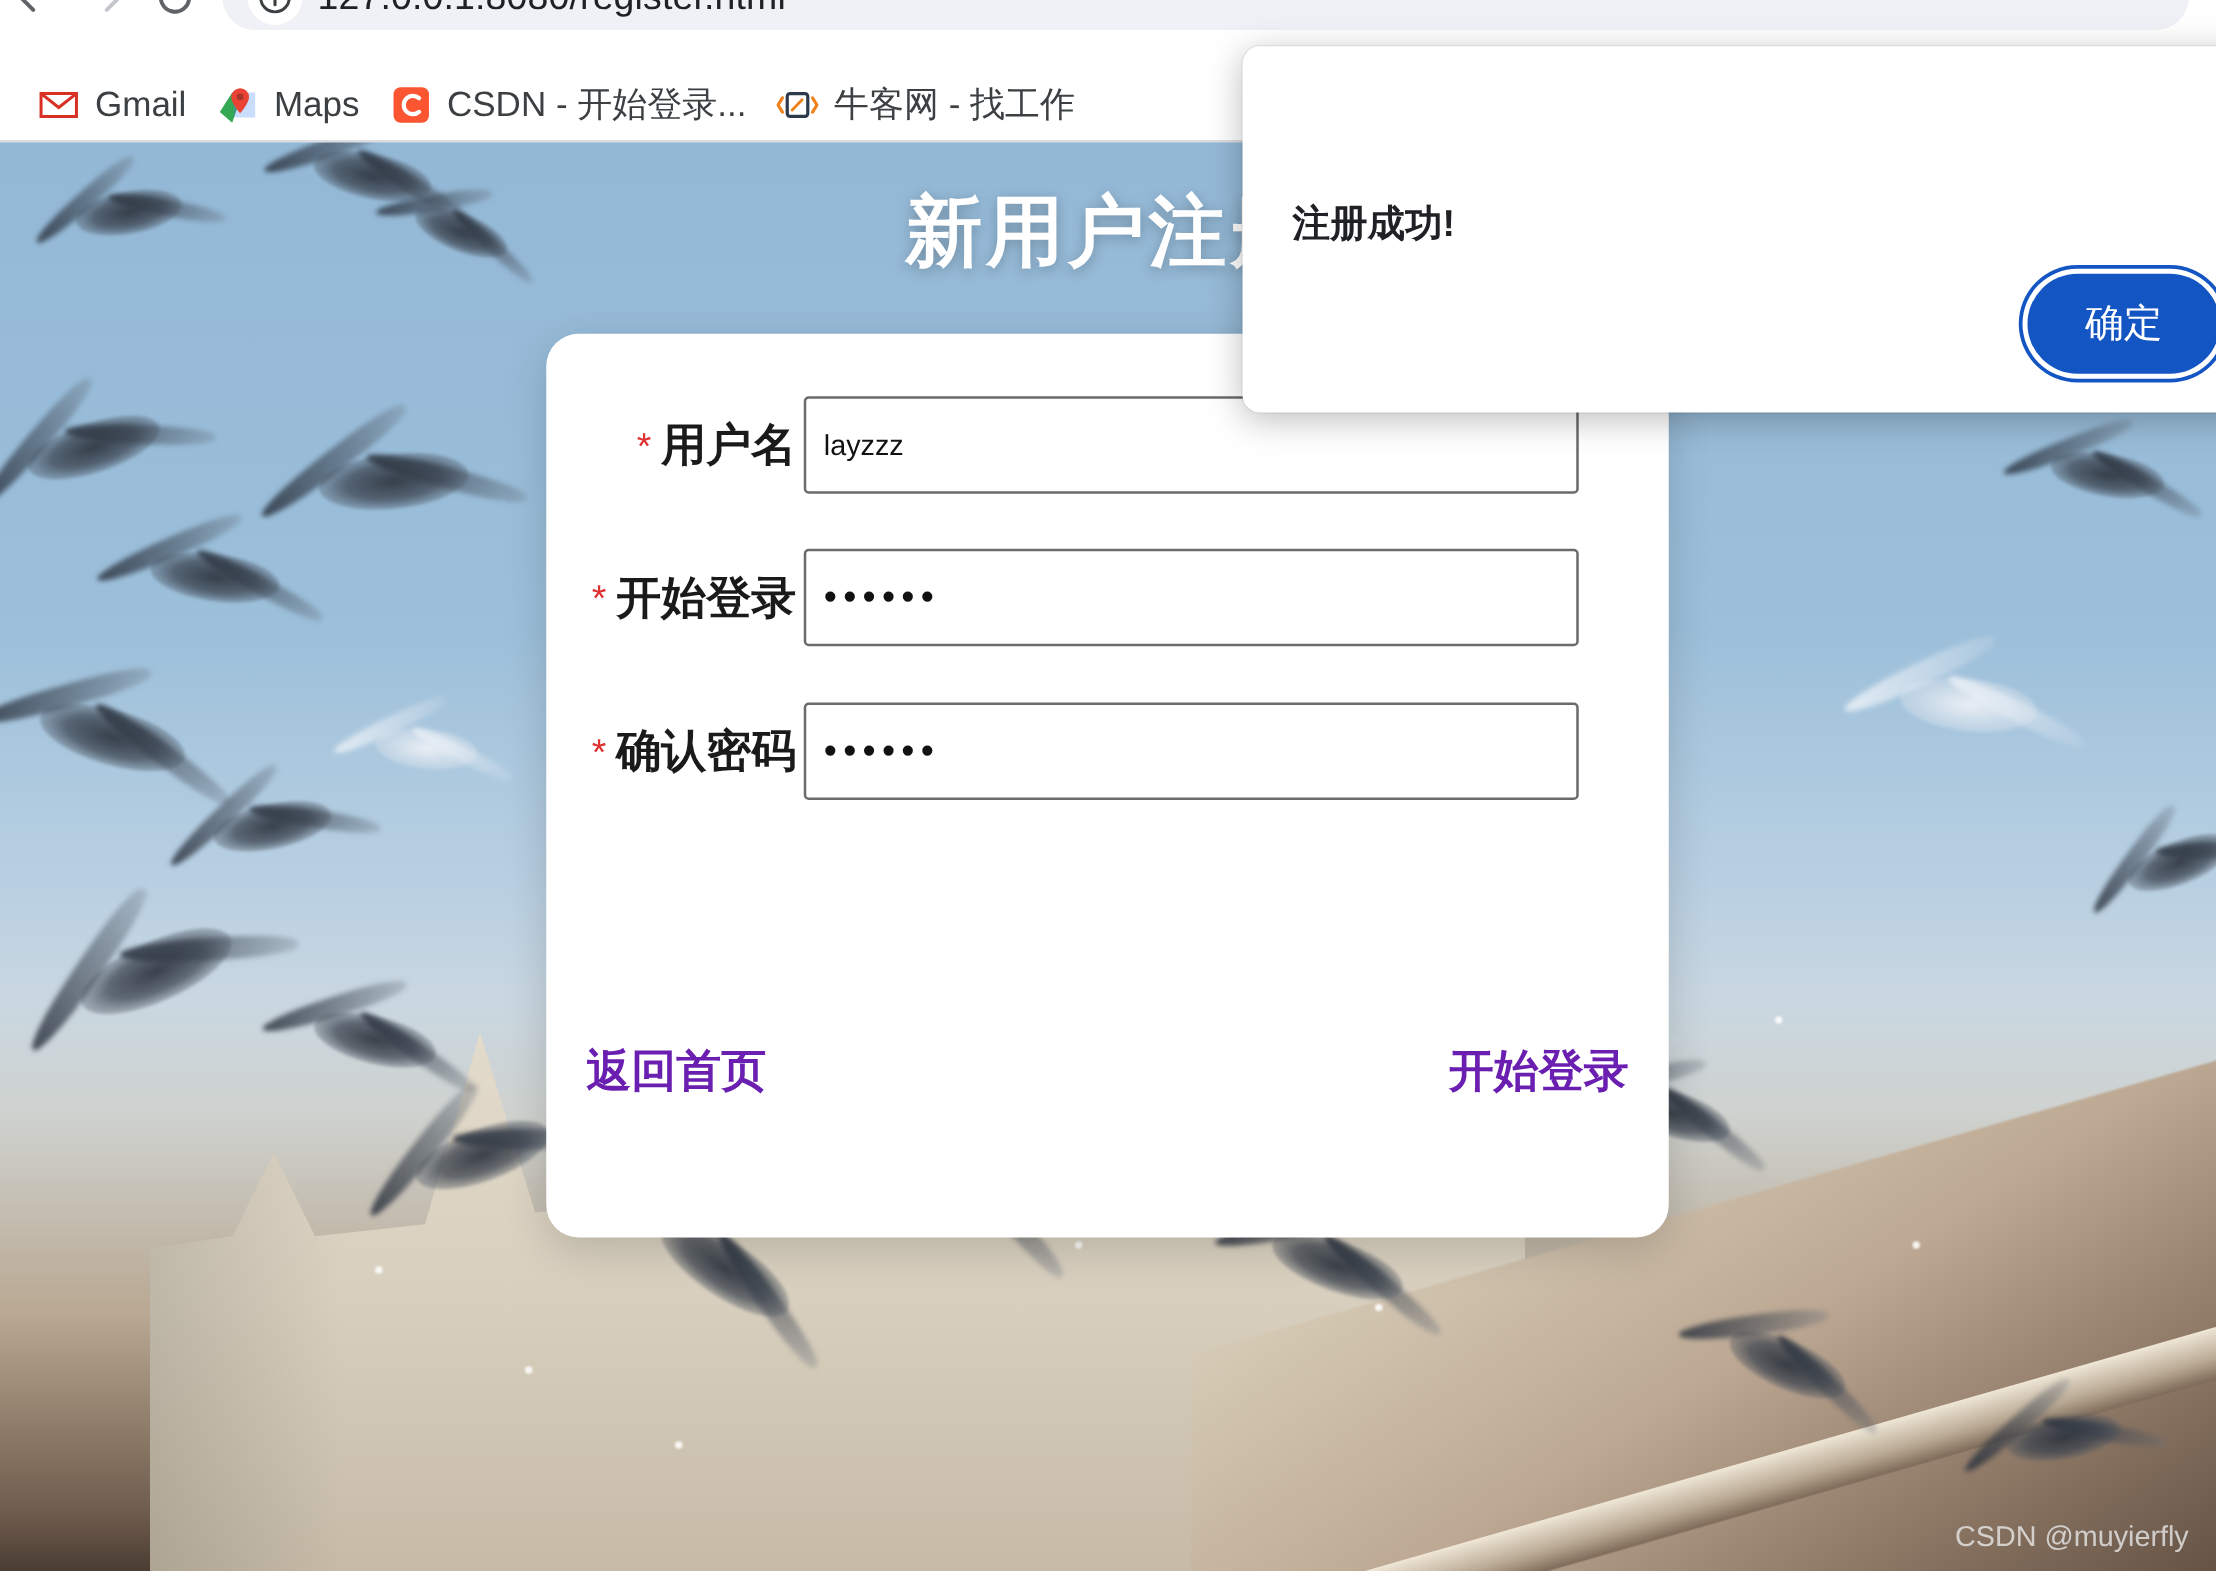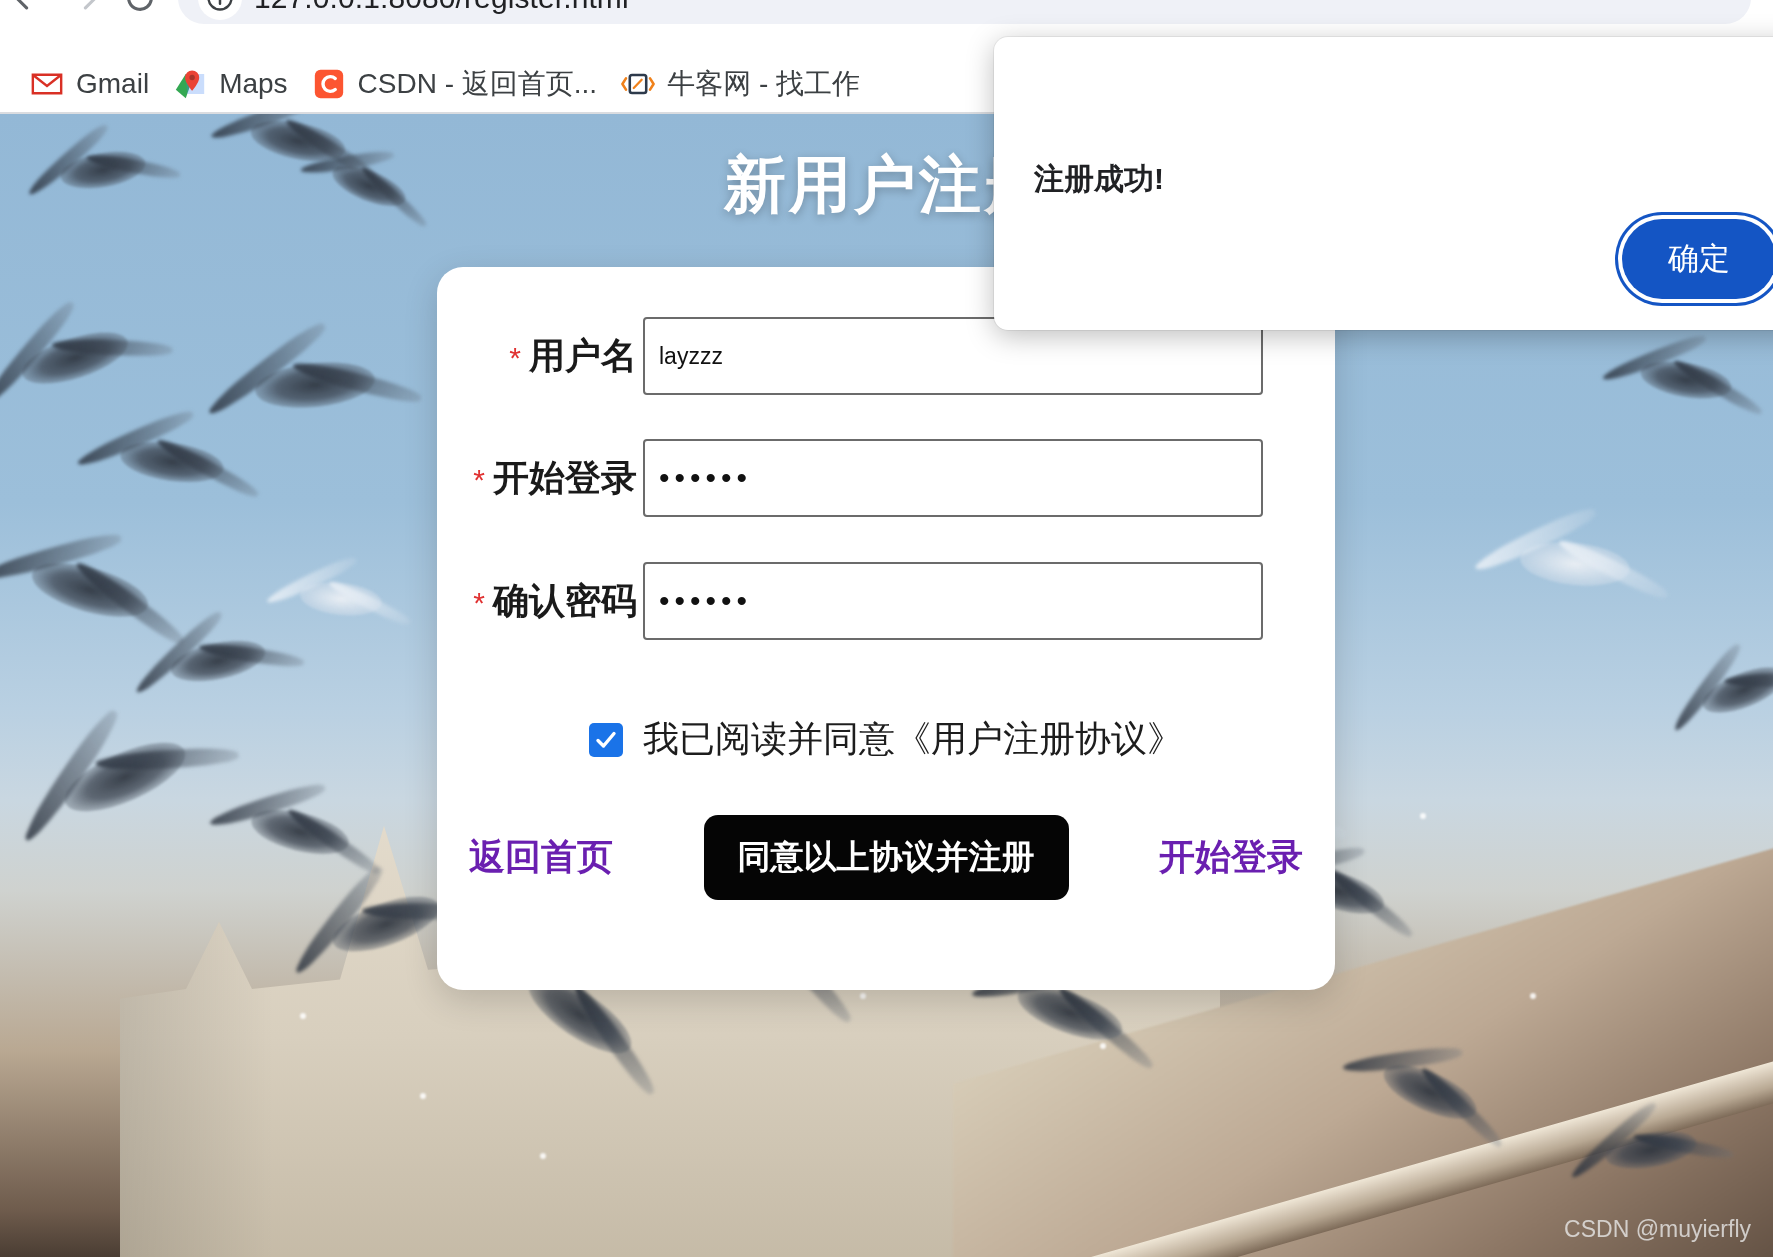--- a/index.html
+++ b/index.html
@@ -281,32 +281,23 @@
       <div class="field-row r3">
         <div class="label-cell">
           <span class="req-star">*</span>
           <span class="field-label">确认密码</span>
         </div>
         <div class="input-cell">
           <input class="txt-input pw" type="text" readonly="" value="••••••" style="">
         </div>
       </div>
 
-      <div class="agree-row">
-        <span class="cbx">
-          <svg width="24" height="24" viewBox="0 0 24 24" aria-hidden="true">
-            <path d="M4 12.5 L9.5 18 L20 5.5" fill="none" stroke="#ffffff" stroke-width="3.4" stroke-linecap="round" stroke-linejoin="round"></path>
-          </svg>
-        </span>
-        <span class="agree-text">我已阅读并同意《用户注册协议》</span>
-      </div>
 
       <div class="actions">
         <button class="link-btn">返回首页</button>
-        <button class="submit-btn">同意以上协议并注册</button>
         <button class="link-btn">开始登录</button>
       </div>
     </div>
 
     <div class="watermark">CSDN @muyierfly</div>
   </div>
 
   <div class="chrome">
 
     <div class="omnibar-row">
@@ -357,21 +348,21 @@
           <circle cx="13.5" cy="7.4" r="1.9" fill="#a8352a"></circle>
         </svg>
         <span class="bm-label">Maps</span>
       </div>
 
       <div class="bm">
         <svg class="bm-ico" viewBox="0 0 24 24">
           <rect x="2" y="2" width="20" height="20" rx="4" fill="#fc5531"></rect>
           <path d="M16.4 8.1a5.2 5.2 0 1 0 0 7.8" fill="none" stroke="#ffffff" stroke-width="2.4" stroke-linecap="round"></path>
         </svg>
-        <span class="bm-label">CSDN - 返回首页...</span>
+        <span class="bm-label">CSDN - 开始登录...</span>
       </div>
 
       <div class="bm">
         <svg class="bm-ico" viewBox="0 0 24 24">
           <path d="M3.5 8 1 12l2.5 4" fill="none" stroke="#f0811a" stroke-width="1.8" stroke-linecap="round" stroke-linejoin="round"></path>
           <path d="M20.5 8 23 12l-2.5 4" fill="none" stroke="#f0811a" stroke-width="1.8" stroke-linecap="round" stroke-linejoin="round"></path>
           <rect x="6.2" y="5.6" width="11.6" height="12.8" rx="1.6" fill="none" stroke="#2d3a4b" stroke-width="1.8"></rect>
           <path d="M9 14.8 14.6 9" fill="none" stroke="#f0811a" stroke-width="1.6" stroke-linecap="round"></path>
         </svg>
         <span class="bm-label">牛客网 - 找工作</span>

